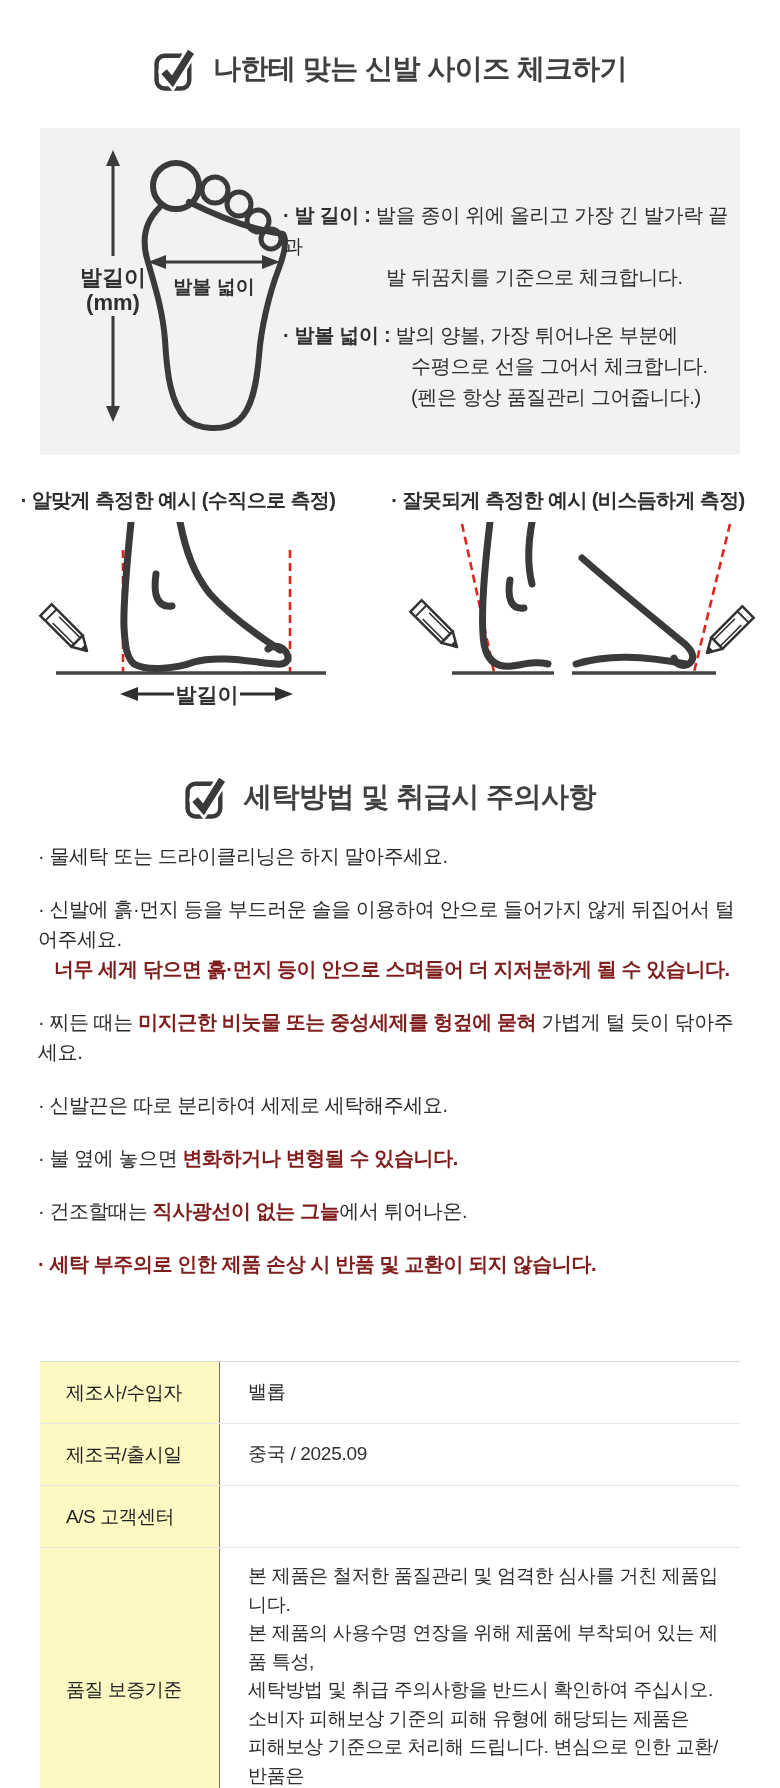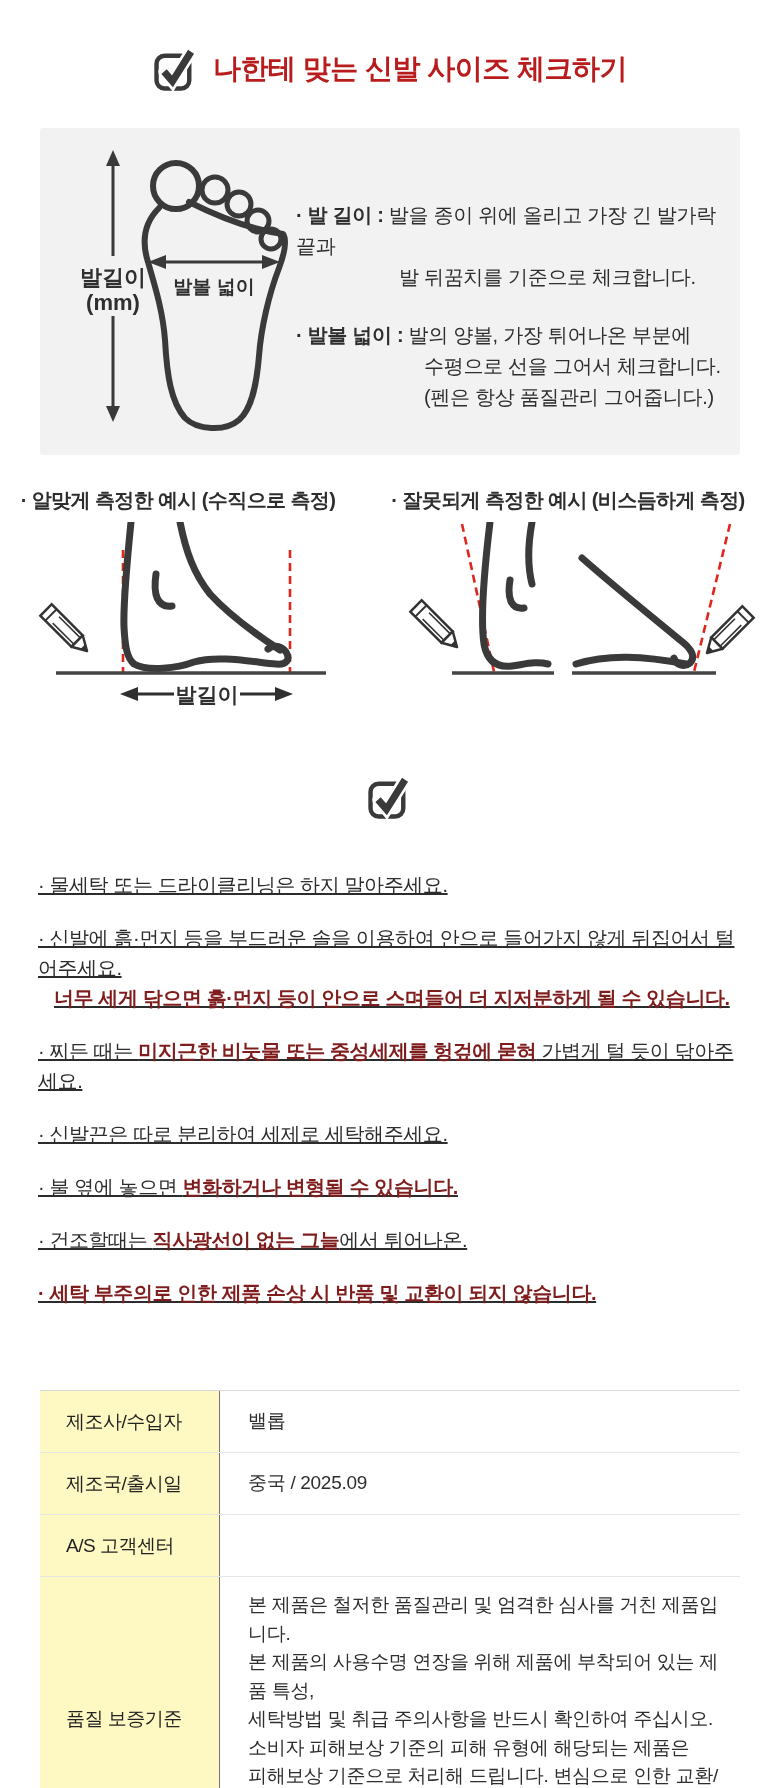--- a/index.html
+++ b/index.html
@@ -7,48 +7,48 @@
     width:780px; min-height:1788px; background:#ffffff;
     font-family:"Liberation Sans","DejaVu Sans",sans-serif;
     color:#2f2f2f;
   }
   .page { width:780px; position:relative; }
 
   
   .section-title { display:flex; align-items:center; justify-content:center; gap:14px; }
   .title1 { margin-top:46px; }
   .title2 { margin-top:62px; }
-  .section-title .ttl { font-size:28px; font-weight:bold; letter-spacing:-0.5px; color:#b91c1c; }
+  .section-title .ttl { font-size:28px; font-weight:bold; letter-spacing:-0.5px; color:#404040; }
   .chk-icon { width:46px; height:46px; flex:0 0 auto; }
 
   
   .measure-box {
     width:700px; height:327px; margin:36px auto 0 auto;
     background:#f2f2f2; border-radius:3px; position:relative;
   }
   .foot-svg { position:absolute; left:28px; top:16px; }
-  .measure-tips { position:absolute; left:256px; top:72px; font-size:20px; line-height:1.55; color:#2e2e2e; letter-spacing:-0.3px; }
+  .measure-tips { position:absolute; left:243px; top:72px; font-size:20px; line-height:1.55; color:#2e2e2e; letter-spacing:-0.3px; }
   .tip-item { margin-bottom:27px; }
   .tip-item .term { font-weight:bold; }
   .tip-cont1 { padding-left:103px; }
   .tip-cont2 { padding-left:128px; }
 
   
   .example-labels { display:flex; margin-top:32px; }
   .example-labels .lbl { font-size:20px; font-weight:bold; letter-spacing:-0.6px; color:#2d2d2d; }
   .ex-left  { width:356px; text-align:center; }
   .ex-right { width:424px; text-align:center; }
 
   
   .illustrations { display:flex; margin-top:8px; }
   .illu-left  { margin-left:28px; }
   .illu-right { margin-left:16px; }
 
   
-  .care-list { margin:50px 30px 0 38px; font-size:20px; line-height:1.5; letter-spacing:-0.4px; color:#2c2c2c;text-decoration:underline; }
+  .care-list { margin:21px 30px 0 38px; font-size:20px; line-height:1.5; letter-spacing:-0.4px; color:#2c2c2c; }
   .care-item { margin-bottom:23px; }
   .care-red { color:#7f1d1d; font-weight:bold; }
   .care-cont { padding-left:16px; }
 
   
   .info-table {
     width:700px; margin:82px auto 0 auto;
     border-top:1px solid #dadada; border-bottom:1px solid #dadada;
     font-size:19px; color:#2e2e2e;
   }
@@ -188,20 +188,21 @@
       <use href="#pencil" transform="translate(384,90) rotate(135)"></use>
     </svg>
   </div>
 
   <div class="section-title title2">
     <svg class="chk-icon" viewBox="0 0 52 52">
       <rect x="4" y="11" width="37" height="37" rx="9" fill="none" stroke="#3a3a3a" stroke-width="5"></rect>
       <path d="M13 29 L22 40 L42 8" fill="none" stroke="#ffffff" stroke-width="14" stroke-linecap="round"></path>
       <path d="M12.5 29 L22 40 L43 6.5" fill="none" stroke="#3a3a3a" stroke-width="8" stroke-linecap="butt" stroke-linejoin="miter"></path>
     </svg>
+    <span class="ttl">세탁방법 및 취급시 주의사항</span>
   </div>
 
   <div class="care-list">
     <div class="care-item">
       <span>· 물세탁 또는 드라이클리닝은 하지 말아주세요.</span>
     </div>
     <div class="care-item">
       <div><span>· 신발에 흙·먼지 등을 부드러운 솔을 이용하여 안으로 들어가지 않게 뒤집어서 털어주세요.</span></div>
       <div class="care-cont"><span class="care-red">너무 세게 닦으면 흙·먼지 등이 안으로 스며들어 더 지저분하게 될 수 있습니다.</span></div>
     </div>

